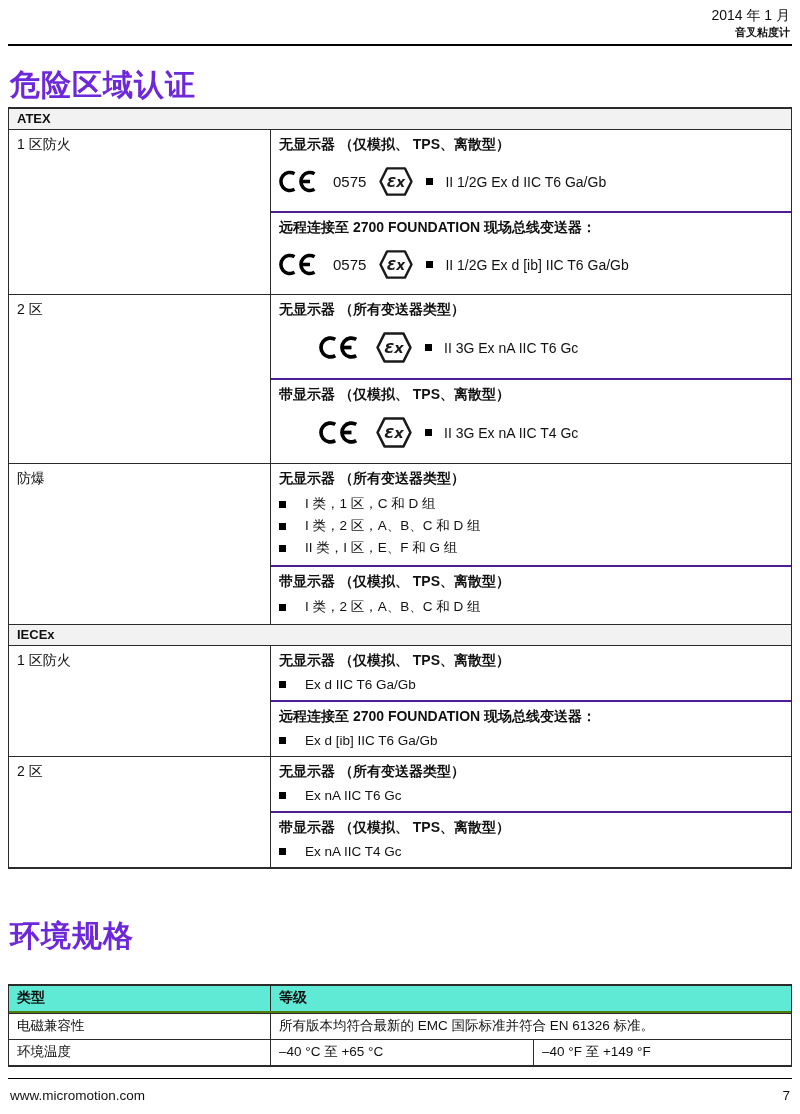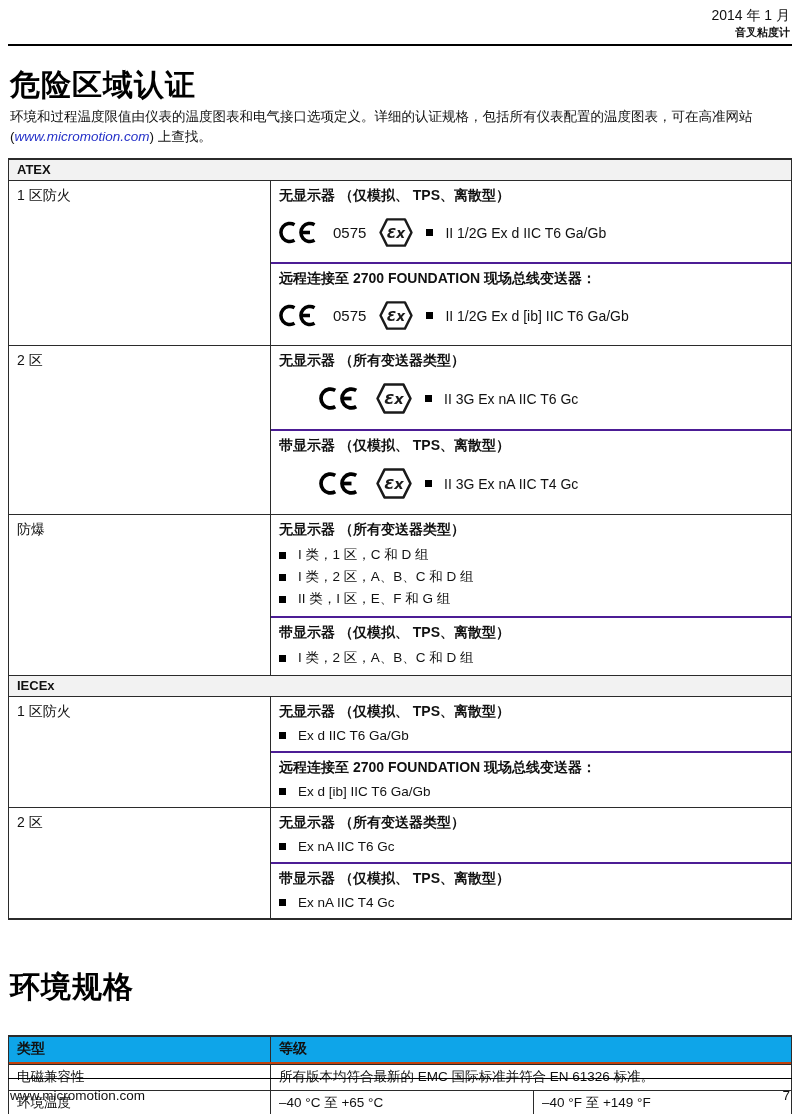--- a/index.html
+++ b/index.html
@@ -14,21 +14,21 @@
   
   .doc-header {
     display: flex; justify-content: space-between; align-items: flex-end;
     padding: 7px 2px 4px 2px; border-bottom: 2px solid #000; flex-direction: column;
   }
   .doc-header .date { font-size: 14px; }
   .doc-header .product { font-size: 11px; font-weight: bold; }
 
   
   h1.sec-title {
-    color: #000000; font-size: 30px; font-weight: bold;
+    color: #6d28d9; font-size: 30px; font-weight: bold;
     letter-spacing: 1px; margin: 22px 0 6px 2px; line-height: 1.1;
   }
   h1.sec-title.second { margin-top: 50px; margin-bottom: 32px; }
 
   .intro { font-size: 13.5px; line-height: 1.45; margin: 2px 2px 12px 2px; }
   .intro a { color: #2430c8; font-style: italic; text-decoration: none; }
 
   
   .cert-table {
     border: 1px solid #2b2b2b;
@@ -49,41 +49,41 @@
   .cell-content { flex: 1 1 auto; min-width: 0; }
   .block + .block { border-top: 2px solid #4c1d95; }
   .block-heading { font-weight: bold; font-size: 14px; padding: 6px 8px 2px 8px; }
   .ce-line {
     display: flex; align-items: center; gap: 12px;
     padding: 10px 8px 14px 8px; font-size: 14px;
   }
   .ce-line.indent { padding-left: 48px; }
   .ce-num { font-size: 15px; }
   .bullet-line {
-    display: flex; align-items: center; gap: 12px;
+    display: flex; align-items: center; gap: 19px;
     padding: 2px 8px; font-size: 13.5px;
   }
   .block .bullets { padding: 3px 0 6px 0; }
   .sq {
     width: 7px; height: 7px; background: #000; flex: 0 0 7px; display: inline-block;
   }
   .ce-svg { display: block; }
   .ex-svg { display: block; }
 
   
   .env-table {
     border: 1px solid #2b2b2b;
     border-top: 2px solid #2b2b2b;
     border-bottom: 2px solid #2b2b2b;
   }
   .env-row { display: flex; font-size: 13.5px; }
   .env-row + .env-row { border-top: 1px solid #2b2b2b; }
   .env-row.hdr {
-    font-weight: bold; font-size: 14px; background: #0ea5e9;
-    border-bottom: 2px solid #c2410c;
+    font-weight: bold; font-size: 14px; background: #5eead4;
+    border-bottom: 2px solid #4d7c0f;
   }
   .env-c1 { width: 262px; flex: 0 0 262px; border-right: 1px solid #2b2b2b; padding: 3px 8px 4px; }
   .env-c2 { flex: 1 1 auto; padding: 3px 8px 4px; }
   .env-c2.half { width: 263px; flex: 0 0 263px; border-right: 1px solid #2b2b2b; }
   .env-c3 { flex: 1 1 auto; padding: 3px 8px 4px; }
 
   
   .doc-footer {
     position: absolute; left: 8px; right: 8px; bottom: 0;
     border-top: 1px solid #000;
@@ -95,21 +95,20 @@
 <body>
 
 <div class="page">
 
   <div class="doc-header">
     <span class="date">2014 年 1 月</span>
     <span class="product">音叉粘度计</span>
   </div>
 
   <h1 class="sec-title">危险区域认证</h1>
-  <p class="intro"><span>环境和过程温度限值由仪表的温度图表和电气接口选项定义。详细的认证规格，包括所有仪表配置的温度图表，可在高准网站 (</span><a href="#">www.micromotion.com</a><span>) 上查找。</span></p>
 
   <div class="cert-table">
 
     <div class="section-bar">ATEX</div>
 
     <div class="crow">
       <div class="cell-label">1 区防火</div>
       <div class="cell-content">
         <div class="block">
           <div class="block-heading">无显示器 （仅模拟、 TPS、离散型）</div>

